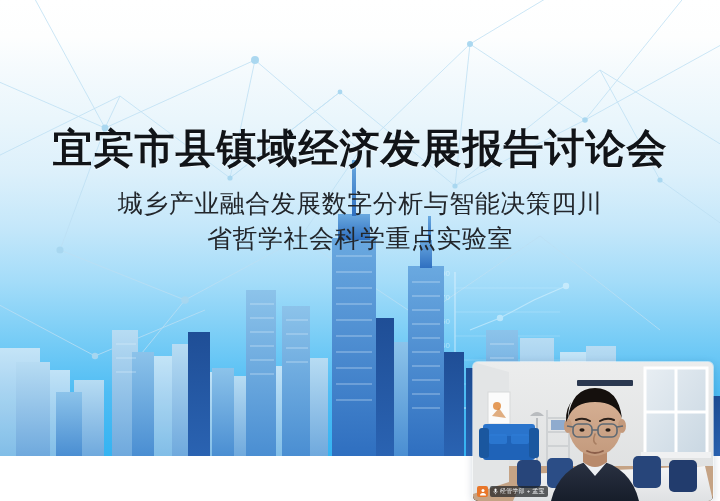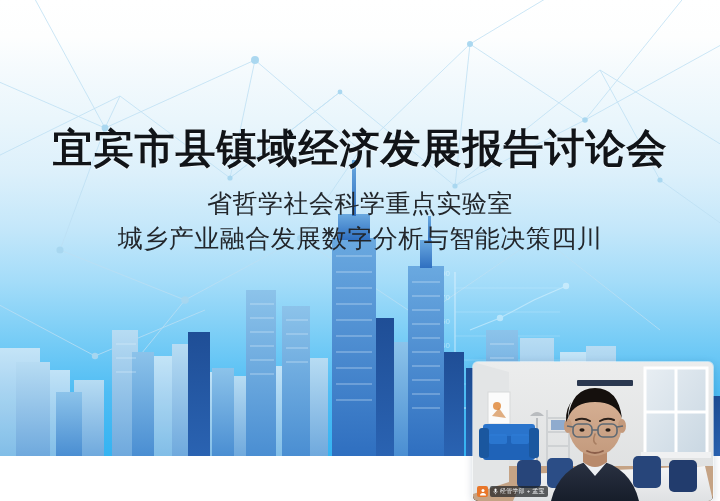--- a/index.html
+++ b/index.html
@@ -263,22 +263,22 @@
         <line x1="116" y1="344" x2="136" y2="344"></line>
           <line x1="116" y1="358" x2="136" y2="358"></line>
         <line x1="116" y1="372" x2="136" y2="372"></line>
       </g>
     </g>
   </svg>
 
   <div id="title-block">
     <div id="main-title">宜宾市县镇域经济发展报告讨论会</div>
     <div id="subtitle">
+      <span class="sub-line">城乡产业融合发展数字分析与智能决策四川</span>
       <span class="sub-line">省哲学社会科学重点实验室</span>
-      <span class="sub-line">城乡产业融合发展数字分析与智能决策四川</span>
     </div>
   </div>
 </div>
 
 <div id="bottom-band"></div>
 
 <div id="video-tile">
   <svg id="video-svg" viewBox="0 0 240 139" preserveAspectRatio="none">
     <defs>
       <linearGradient id="wallG" x1="0" y1="0" x2="0" y2="1">

